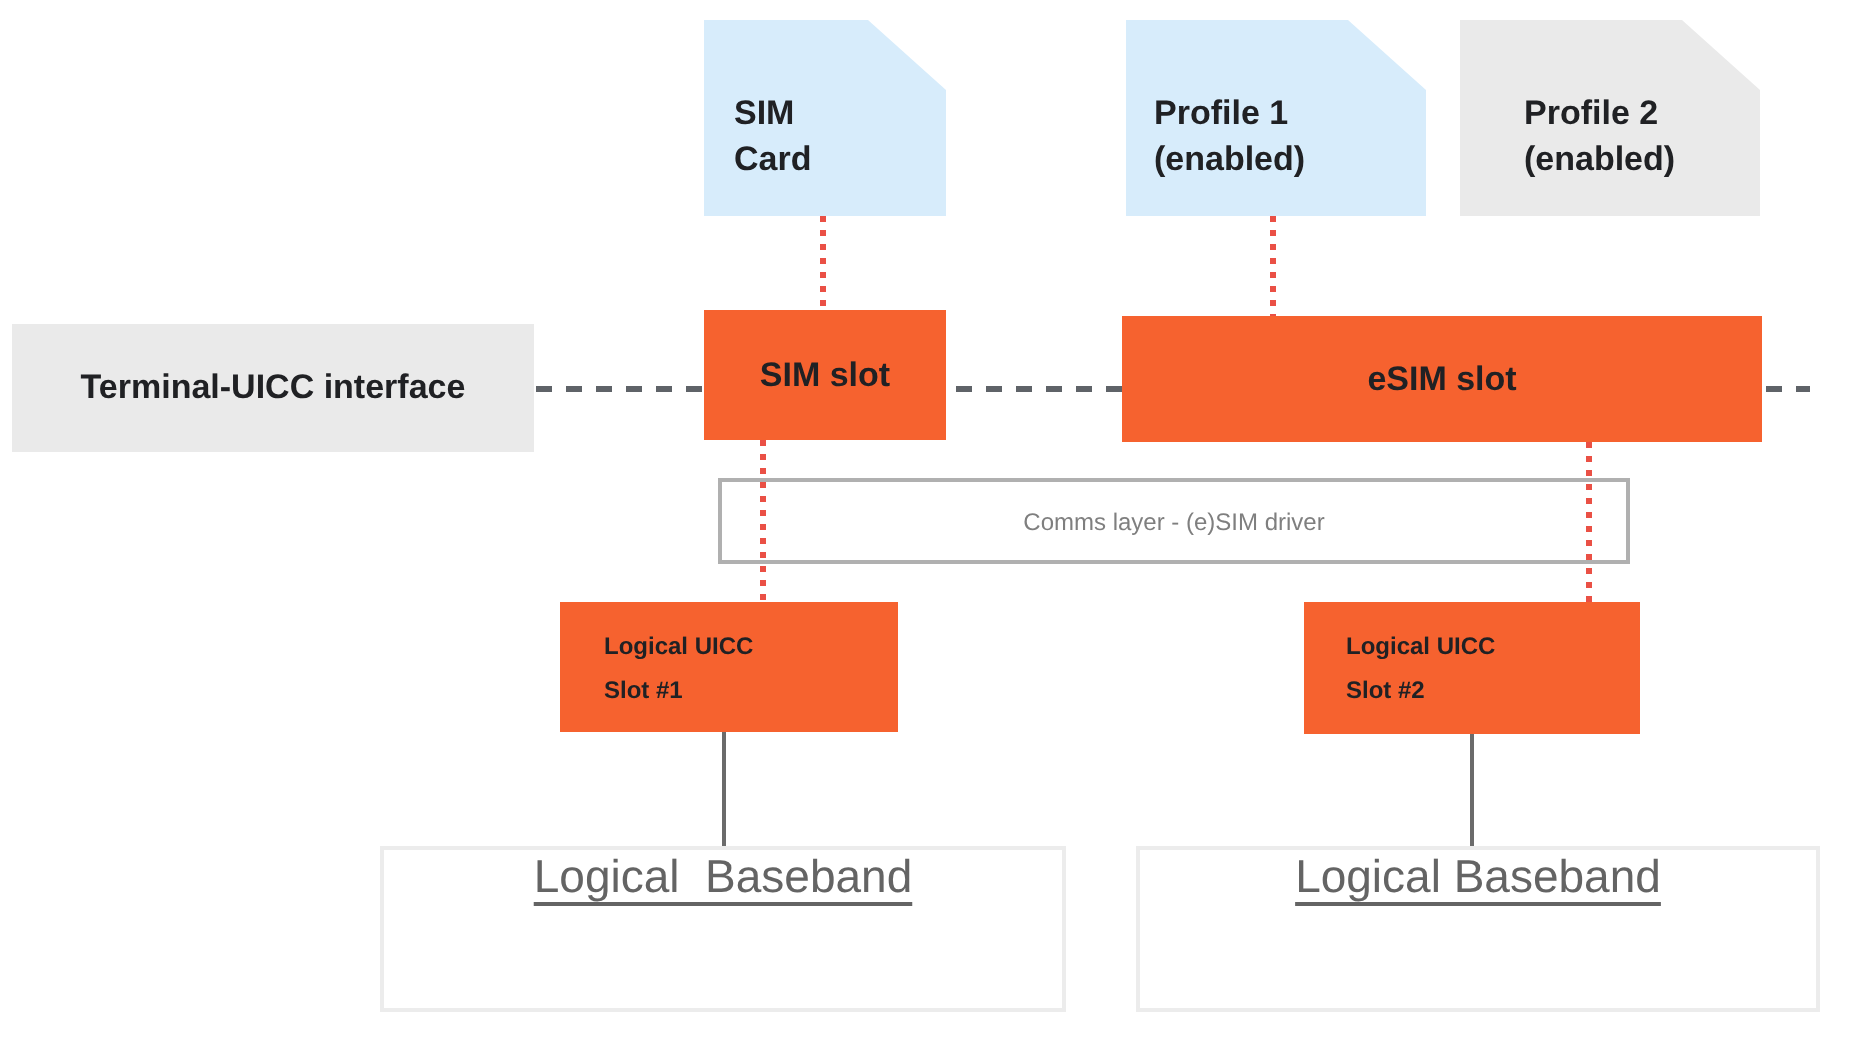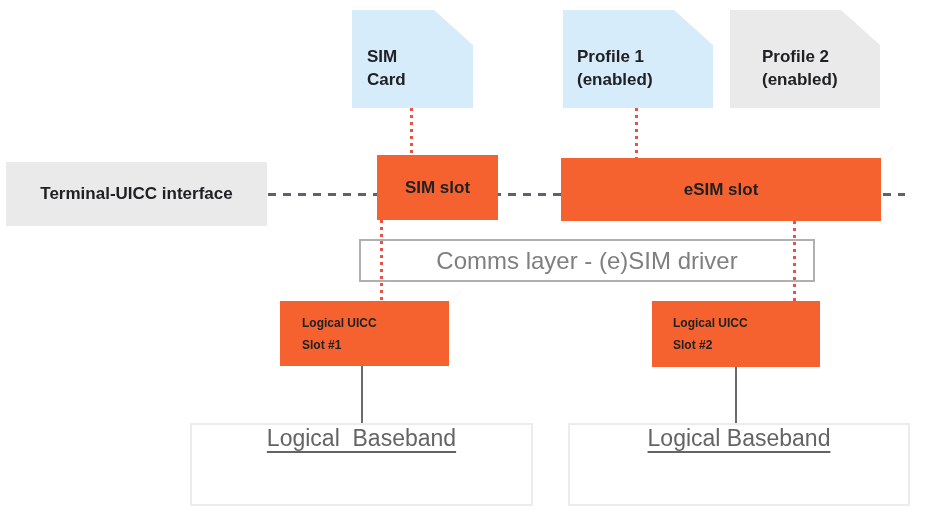--- a/index.html
+++ b/index.html
@@ -64,21 +64,21 @@
     align-items: center;
     justify-content: center;
     z-index: 2;
   }
 
   
   .comms-box {
     background: #ffffff;
     border: 2px solid var(--border-gray, #b0b0b0);
     color: var(--text-gray, #7f7f7f);
-    font-size: 24px;
+    font-size: 12px;
     display: flex;
     align-items: center;
     justify-content: center;
     z-index: 2;
   }
 
   
   .baseband-box {
     background: #ffffff;
     border: 2px solid var(--border-light, #ececec);
@@ -142,21 +142,21 @@
 
   <div class="abs card-box gray" style="left:730px; top:10px; width:150px; height:98px; padding-left:32px;">
     <span>Profile 2</span>
     <span>(enabled)</span>
   </div>
 
   <div class="abs iface-box" style="left:6px; top:162px; width:261px; height:64px;">
     <span>Terminal-UICC interface</span>
   </div>
 
-  <div class="abs slot-box" style="left:352px; top:155px; width:121px; height:65px;margin-left:25px;">
+  <div class="abs slot-box" style="left:352px; top:155px; width:121px; height:65px;">
     <span>SIM slot</span>
   </div>
 
   <div class="abs slot-box" style="left:561px; top:158px; width:320px; height:63px;">
     <span>eSIM slot</span>
   </div>
 
   <div class="abs comms-box" style="left:359px; top:239px; width:456px; height:43px;">
     <span>Comms layer - (e)SIM driver</span>
   </div>

